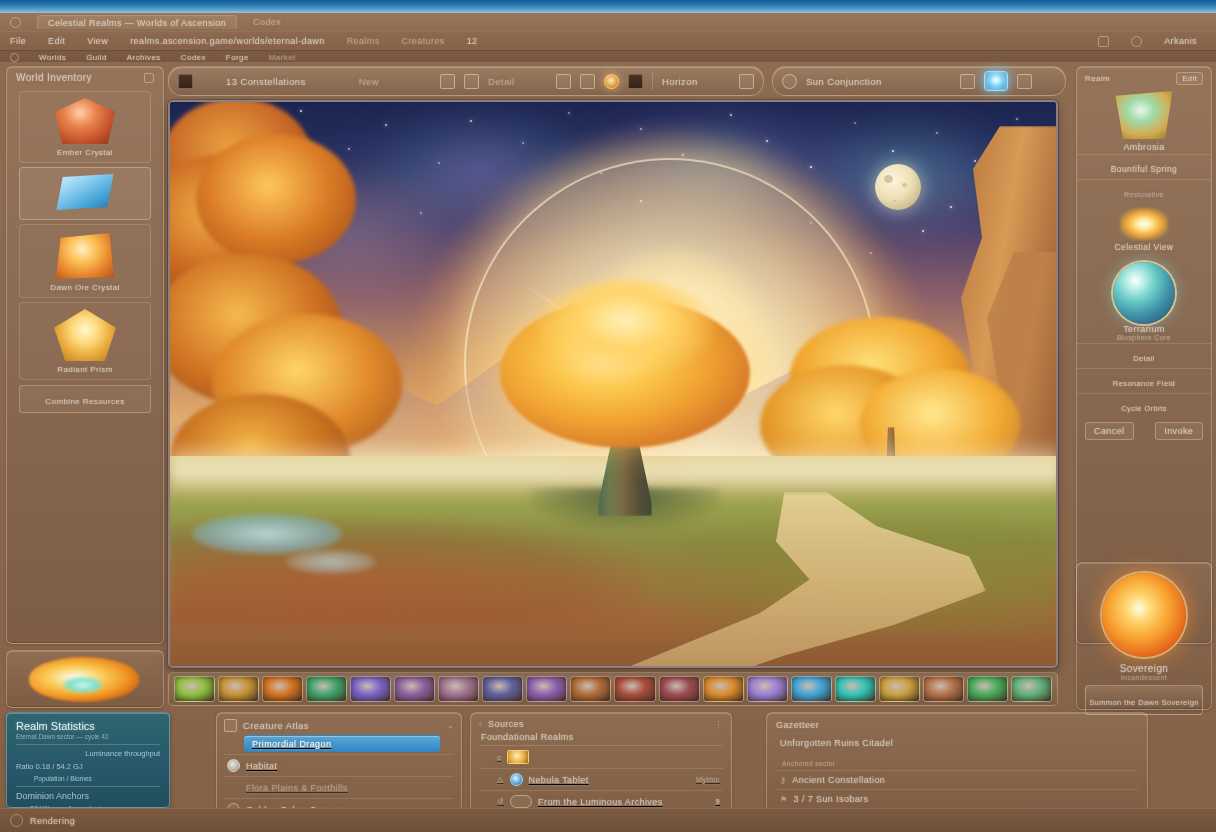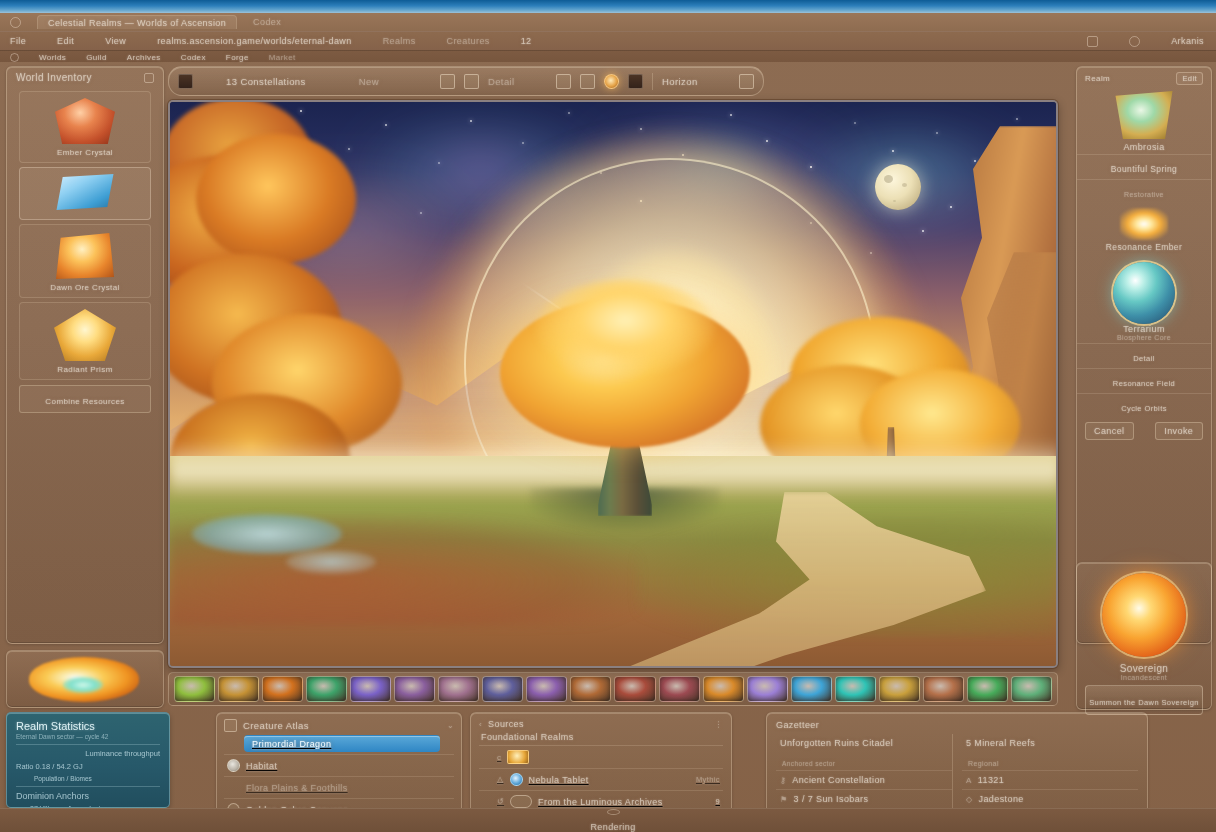--- a/index.html
+++ b/index.html
@@ -509,21 +509,21 @@
     display:flex; align-items:center; gap:6px;
     padding: 4px 4px; font-size:8.5px;
     border-top:1px solid rgba(255,235,205,.13);
   }
   .tbl-row.first { border-top:none; }
 
   .statusbar {
     position:absolute; left:0; top:808px; width:1216px; height:24px;
     background: linear-gradient(180deg,#7c5a41 0%, #6f5039 100%);
     border-top:1px solid rgba(255,235,205,.18);
-    display:flex; align-items:center; gap:7px; padding-left:10px;flex-direction:column;
+    display:flex; align-items:center; gap:7px; padding-left:10px;
   }
   .sb-icon {
     width:13px;height:13px;border-radius:50%;
     border:1px solid rgba(255,240,218,.35);
     filter: blur(.5px);
   }
 </style>
 </head>
 <body>
 
@@ -535,32 +535,32 @@
     <div class="tabrow">
       <div class="chrome-icon"></div>
       <div class="tabpill">
         <span class="blurtext">Celestial Realms — Worlds of Ascension</span>
       </div>
       <span class="blurtext dim">Codex</span>
     </div>
   </div>
 
   <div class="chrome-row2">
-    <div class="tabrow" style="gap:31px;">
+    <div class="tabrow" style="gap:22px;">
       <span class="blurtext">File</span>
       <span class="blurtext">Edit</span>
       <span class="blurtext">View</span>
       <span class="blurtext">realms.ascension.game/worlds/eternal-dawn</span>
       <span class="blurtext dim">Realms</span>
       <span class="blurtext dim">Creatures</span>
       <span class="blurtext">12</span>
       <div class="spacer"></div>
       <div class="chrome-icon sq"></div>
       <div class="chrome-icon"></div>
-      <span class="blurtext" style="padding-right:12px;">Arkanis</span>
+      <span class="blurtext" style="padding-right:19px;">Arkanis</span>
     </div>
   </div>
 
   <div class="chrome-row3">
     <div class="tabrow" style="gap:20px; height:12px;">
       <div class="chrome-icon" style="width:9px;height:9px;"></div>
       <span class="blurtext" style="font-size:8px;">Worlds</span>
       <span class="blurtext" style="font-size:8px;">Guild</span>
       <span class="blurtext" style="font-size:8px;">Archives</span>
       <span class="blurtext" style="font-size:8px;">Codex</span>
@@ -620,20 +620,29 @@
           <span class="ticon"></span>
           <span class="ticon"></span>
           <span class="ticon circle glow-amber"></span>
           <span class="ticon dark"></span>
           <div class="tsep"></div>
           <span class="blurtext tlabel">Horizon</span>
           <div class="spacer"></div>
           <span class="ticon"></span>
         </div>
 
+        <div class="tb tb-b">
+          <span class="ticon circle"></span>
+          <span class="blurtext tlabel">Sun Conjunction</span>
+          <div class="spacer"></div>
+          <span class="ticon"></span>
+          <span class="ticon glow-cyan"></span>
+          <span class="ticon"></span>
+          <span class="ticon" style="border:none;background:none;"></span>
+        </div>
       </div>
 
       <div class="art-frame">
         <div class="art">
           <div class="sky"></div>
 
           <div class="nebula n1"></div>
           <div class="nebula n2"></div>
           <div class="nebula n3"></div>
           <div class="nebula n4"></div>
@@ -750,21 +759,21 @@
       </div>
       <div class="r-row">
         <span class="blurtext" style="font-size:8.5px;">Bountiful Spring</span>
       </div>
       <div class="r-row">
         <span class="blurtext dim" style="font-size:7px;">Restorative</span>
       </div>
 
       <div class="orb-wrap">
         <div class="orb-spark"></div>
-        <div class="blurtext" style="font-size:8.5px;margin-top:2px;">Resonance Ember</div>
+        <div class="blurtext" style="font-size:8.5px;margin-top:2px;">Celestial View</div>
       </div>
 
       <div class="orb-wrap" style="padding-top:8px;">
         <div class="orb-globe"></div>
         <div class="blurtext" style="font-size:9px;">Terrarium</div>
         <div class="blurtext dim" style="font-size:7px;">Biosphere Core</div>
       </div>
 
       <div class="r-row">
         <span class="blurtext" style="font-size:7.5px;">Detail</span>
@@ -890,39 +899,20 @@
           </div>
           <div class="tbl-row">
             <span class="blurtext dim" style="font-size:8px;">⚑</span>
             <span class="blurtext">3 / 7 Sun Isobars</span>
           </div>
           <div class="tbl-row">
             <span class="blurtext dim">Pillars &amp; Observatories</span>
           </div>
         </div>
 
-        <div class="tbl-col">
-          <div class="tbl-row first">
-            <span class="blurtext">5 Mineral Reefs</span>
-          </div>
-          <div style="padding-left:6px;">
-            <span class="blurtext dim" style="font-size:7px;">Regional</span>
-          </div>
-          <div class="tbl-row">
-            <span class="blurtext dim" style="font-size:8px;">A</span>
-            <span class="blurtext">11321</span>
-          </div>
-          <div class="tbl-row">
-            <span class="blurtext dim" style="font-size:8px;">◇</span>
-            <span class="blurtext">Jadestone</span>
-          </div>
-          <div class="tbl-row">
-            <span class="blurtext dim">Celestial Descent</span>
-          </div>
-        </div>
       </div>
     </div>
 
   </div>
 
   <div class="statusbar">
     <span class="sb-icon"></span>
     <span class="blurtext" style="font-size:9px;">Rendering</span>
   </div>
 

